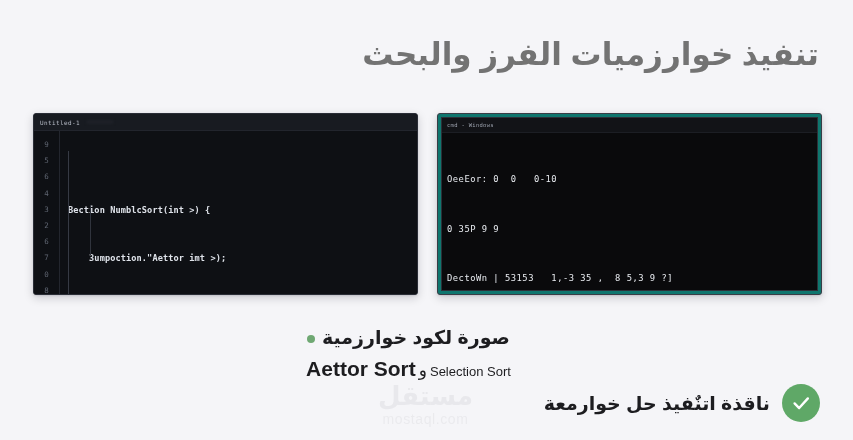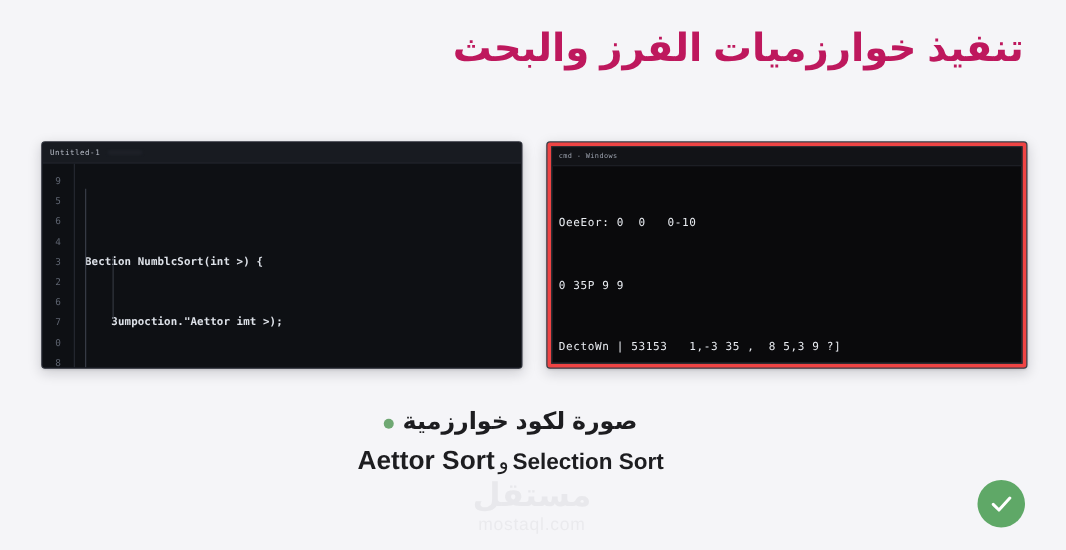--- a/index.html
+++ b/index.html
@@ -14,28 +14,28 @@
   body {
     position: relative;
     background: #f5f5f8;
     font-family: "Liberation Sans", "DejaVu Sans", sans-serif;
     -webkit-font-smoothing: antialiased;
   }
 
   
   .headline {
     position: absolute;
-    top: 20px;
+    top: 36px;
     right: 34px;
     width: 620px;
     direction: rtl;
     font-size: 31px;
     font-weight: 700;
     letter-spacing: -0.2px;
-    color: #be185d;
+    color: #737373;
     line-height: 1.25;
     white-space: nowrap;
   }
 
   
   .panel {
     position: absolute;
     border-radius: 3px;
     overflow: hidden;
     background: #14161b;
@@ -51,21 +51,21 @@
     height: 182px;
     background: #111318;
     border: 1px solid #2a2d36;
   }
 
   #terminal-panel {
     left: 437px;
     top: 113px;
     width: 385px;
     height: 182px;
-    background: #ef4444;
+    background: #0f766e;
     border: 1px solid #3a3d46;
     padding: 3px;
   }
 
   
   .editor-tabbar {
     height: 17px;
     background: #181b21;
     border-bottom: 1px solid #22252d;
     display: flex;
@@ -219,21 +219,21 @@
   .cap-line-en {
     direction: ltr;
     margin-top: 4px;
     font-size: 19px;
     color: #1d1d20;
     white-space: nowrap;
     line-height: 1.3;
   }
   .cap-line-en .strong { font-weight: 700; font-size: 21px; }
   .cap-line-en .conj   { font-weight: 400; font-size: 17px; padding: 0 3px; }
-  .cap-line-en .light  { font-weight: 700; font-size: 18px; }
+  .cap-line-en .light  { font-weight: 400; font-size: 13px; }
 
   
   .caption-right {
     position: absolute;
     right: 33px;
     bottom: 18px;
     display: flex;
     flex-direction: row;
     align-items: center;
     gap: 12px;
@@ -369,18 +369,19 @@
     </div>
   </div>
 </div>
 
 <div class="caption-right">
   <span class="check-badge">
     <svg width="22" height="22" viewBox="0 0 24 24" aria-hidden="true">
       <path d="M5 12.5 L10 17.5 L19.5 7" fill="none" stroke="#ffffff" stroke-width="2.6" stroke-linecap="round" stroke-linejoin="round"></path>
     </svg>
   </span>
+  <span class="caption-right-text">ناقذة اتنٌفيذ حل خوارمعة</span>
 </div>
 
 <div class="watermark">
   <div class="wm-logo">مستقل</div>
   <div class="wm-url">mostaql.com</div>
 </div>
 
 </body></html>

